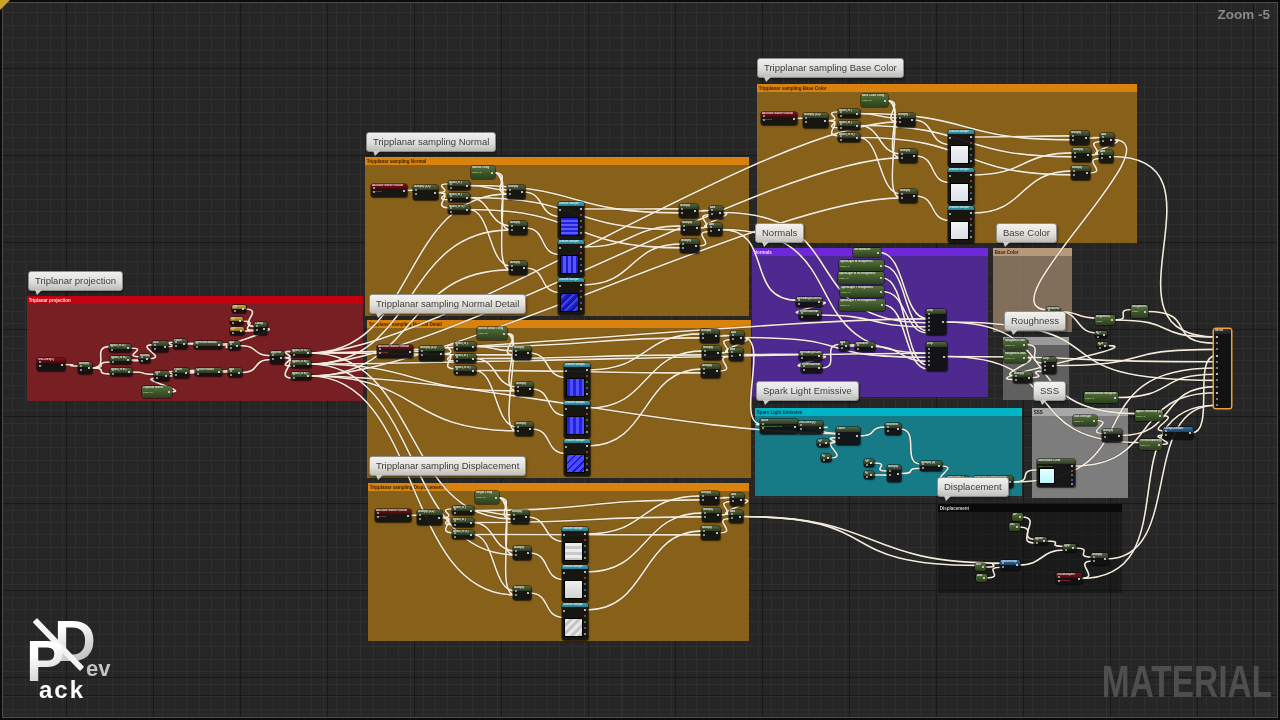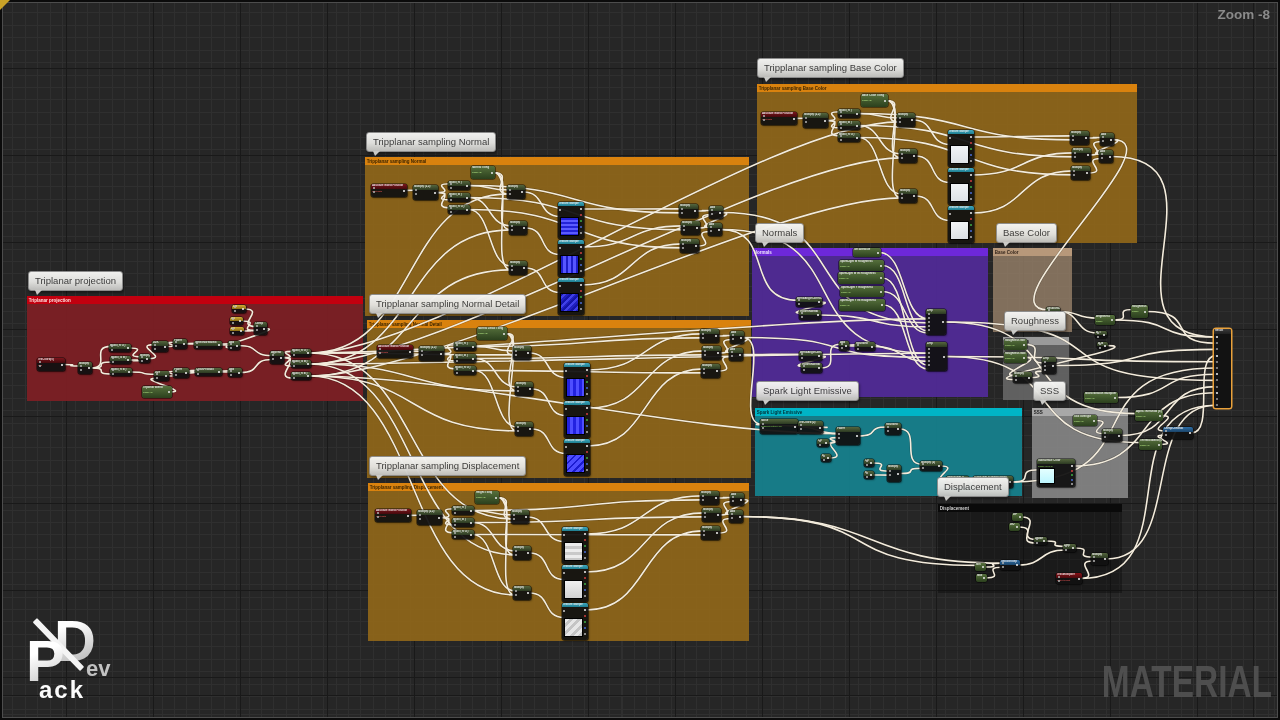--- a/index.html
+++ b/index.html
@@ -1710,21 +1710,21 @@
       <div class="bubble" style="left: 369px; top: 456px;">Tripplanar sampling Displacement</div>
       <div class="bubble" style="left: 757px; top: 58px;">Tripplanar sampling Base Color</div>
       <div class="bubble" style="left: 755px; top: 223px;">Normals</div>
       <div class="bubble" style="left: 996px; top: 223px;">Base Color</div>
       <div class="bubble" style="left: 1004px; top: 311px;">Roughness</div>
       <div class="bubble" style="left: 1033px; top: 381px;">SSS</div>
       <div class="bubble" style="left: 756px; top: 381px;">Spark Light Emissive</div>
       <div class="bubble" style="left: 937px; top: 477px;">Displacement</div>
     </div>
   <div id="corner-marker"></div>
-  <div id="zoom-label">Zoom -8</div>
+  <div id="zoom-label">Zoom -5</div>
   <div id="logo">
     <span class="bigD">D</span>
     <span class="slash"></span>
     <span class="bigP">P</span>
     <span class="ack">ack</span>
     <span class="ev">ev</span>
   </div>
 </div>
 
 </body></html>

